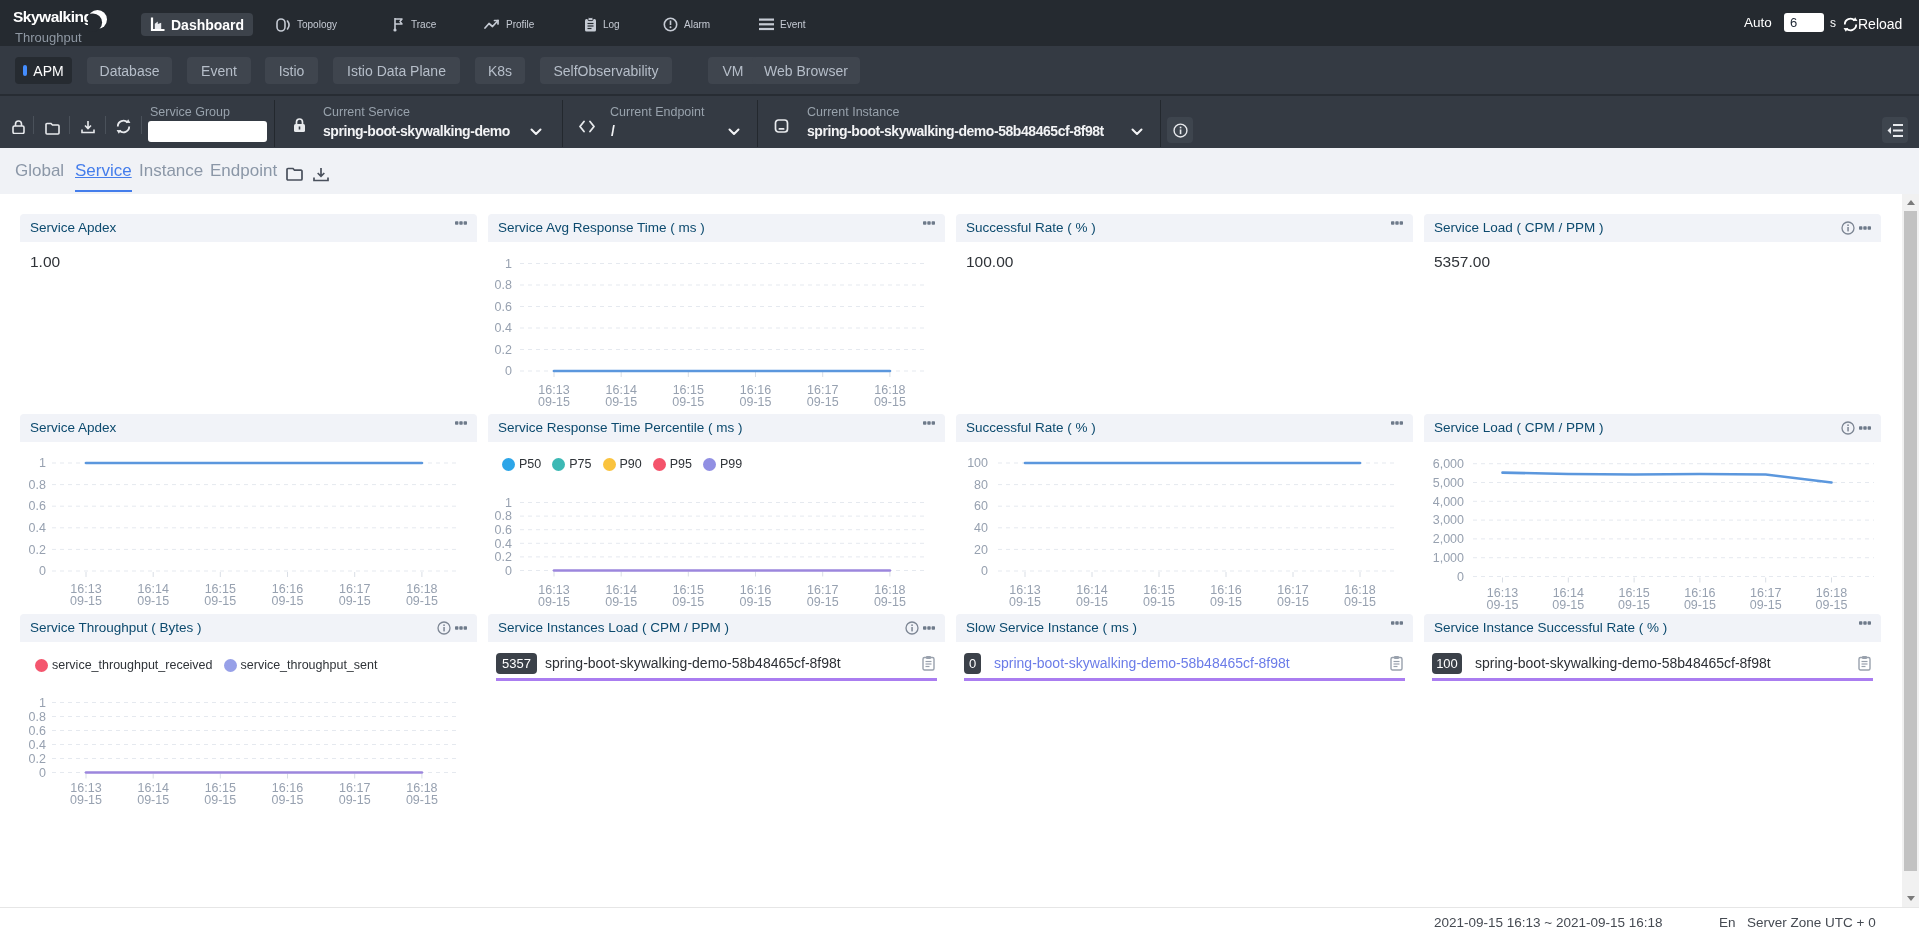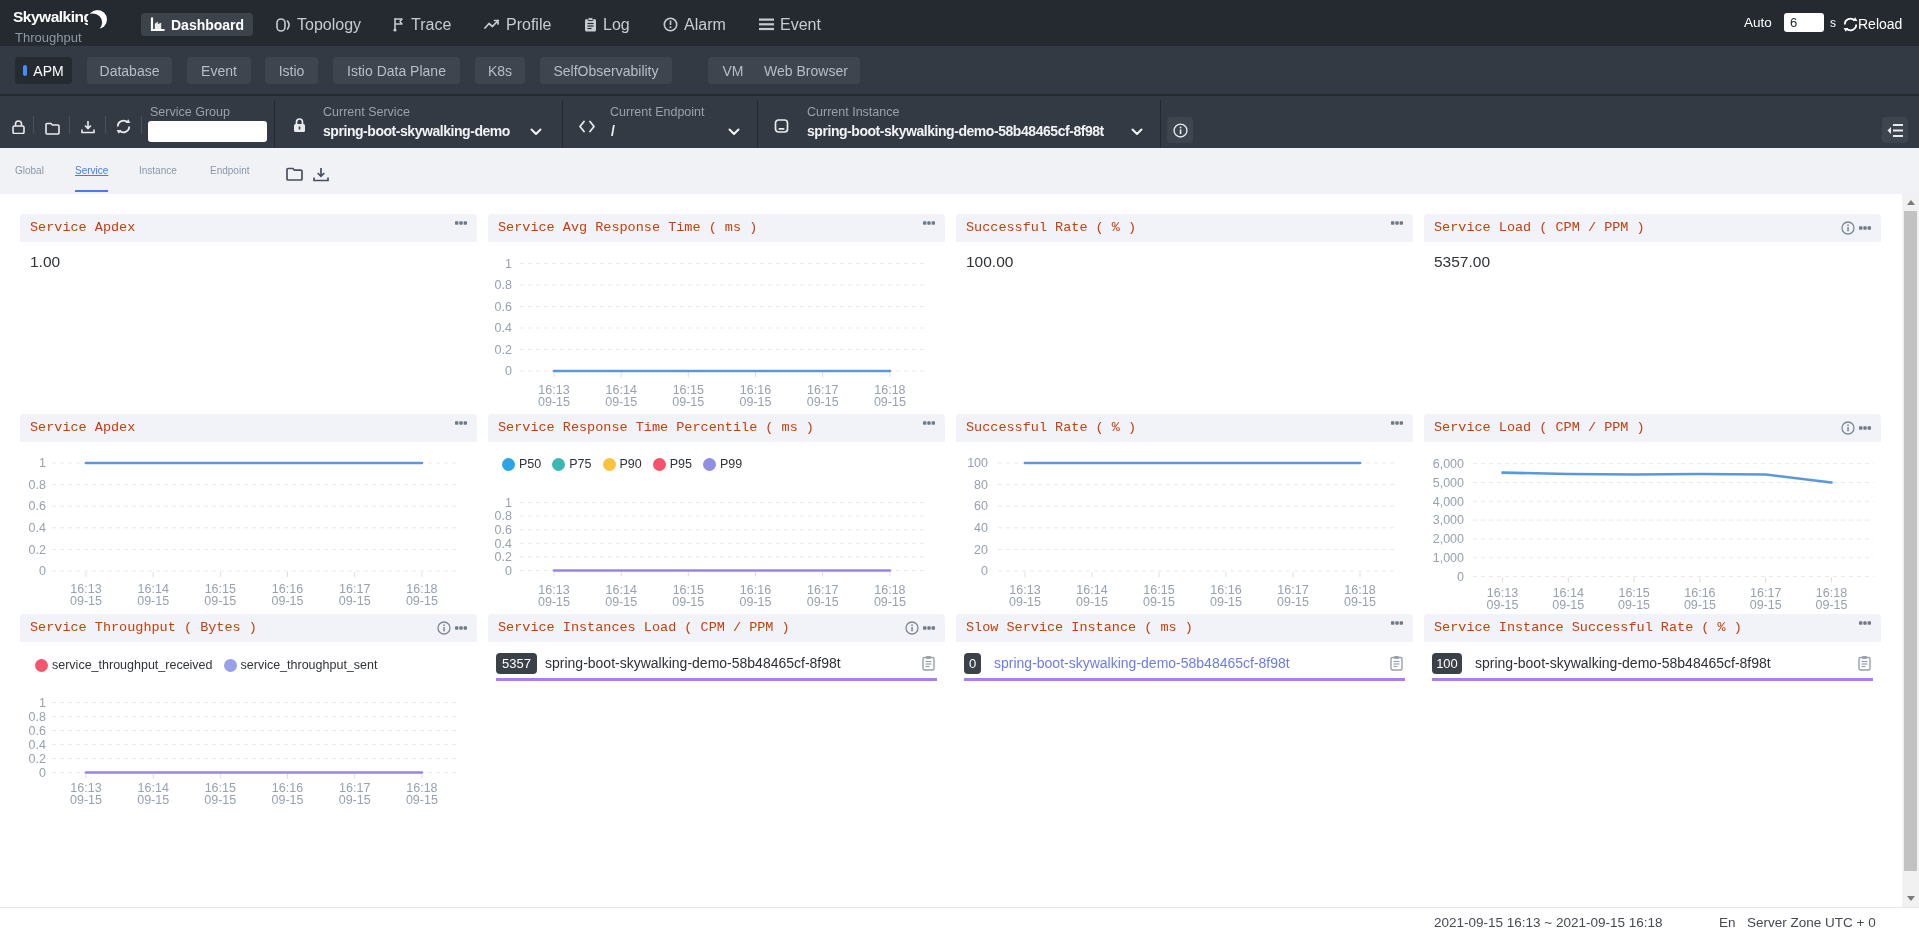--- a/index.html
+++ b/index.html
@@ -1,43 +1,43 @@
 <!DOCTYPE html>
 <html><head><meta charset="utf-8"><title>SkyWalking</title>
 <style>
 * { margin:0; padding:0; box-sizing:border-box; }
 html,body { width:1919px; height:934px; overflow:hidden; }
 body { font-family:"Liberation Sans",sans-serif; position:relative; background:#fff; }
 .nav1 { position:absolute; left:0; top:0; width:1919px; height:46px; background:#252a30; }
 .logo { position:absolute; left:13px; top:8px; color:#fff; font-size:15.5px; font-weight:bold; letter-spacing:-0.5px; }
 .logosub { position:absolute; left:15px; top:30px; color:#8f98a3; font-size:13px; }
 .n1btn { position:absolute; top:13px; height:23px; background:#3d434b; border-radius:4px; color:#fff; font-size:14px; font-weight:bold; padding:0 9px; display:flex; align-items:center; gap:6px; }
-.n1item { position:absolute; top:13px; height:23px; color:#c6cbd4; font-size:16px; display:flex; align-items:center; gap:6px; }
+.n1item { position:absolute; top:13px; height:23px; color:#c6cbd4; font-size:10px; display:flex; align-items:center; gap:6px; }
 .auto { position:absolute; left:1744px; top:15px; color:#fff; font-size:13.5px; }
 .autoinput { position:absolute; left:1784px; top:13px; width:40px; height:19px; background:#fff; border-radius:3px; color:#1c2633; font-size:13px; padding-left:6px; line-height:19px; }
 .secs { position:absolute; left:1830px; top:16px; color:#fff; font-size:12px; }
 .reload { position:absolute; left:1843px; top:16px; display:flex; align-items:center; color:#fff; font-size:14px; }
 .nav2 { position:absolute; left:0; top:46px; width:1919px; height:48px; background:#343a43; }
 .apm { position:absolute; left:15px; top:11px; width:57px; height:27px; background:#262b31; border-radius:4px; color:#fff; font-size:14px; font-weight:normal; display:flex; align-items:center; justify-content:center; gap:6px; }
 .apmbar { width:4px; height:11px; background:#448dfe; border-radius:2px; display:inline-block; }
 .n2btn { position:absolute; top:11px; height:27px; background:#3f454e; border-radius:4px; color:#b6bec9; font-size:14px; display:flex; align-items:center; justify-content:center; }
 .nav3 { position:absolute; left:0; top:96px; width:1919px; height:52px; background:#343a43; }
 .nav3div { position:absolute; left:0; top:94px; width:1919px; height:2px; background:#272c33; }
 .ticon { position:absolute; }
 .tbtn { position:absolute; width:26px; height:26px; background:#3e454e; border-radius:4px; display:flex; align-items:center; justify-content:center; }
 .tlabel { position:absolute; color:#98a2ac; font-size:12.5px; }
 .tvalue { position:absolute; color:#f2f3f5; font-size:14px; font-weight:bold; letter-spacing:-0.45px; }
 .tinput { position:absolute; left:148px; top:25px; width:119px; height:21px; background:#fff; border-radius:3px; }
 .tabs { position:absolute; left:0; top:148px; width:1919px; height:46px; background:#f0f2f6; }
-.tab { position:absolute; top:0; height:44px; line-height:46px; font-size:10px; color:#8b97a7; }
+.tab { position:absolute; top:0; height:44px; line-height:46px; font-size:17px; color:#8b97a7; }
 .tab.active { color:#447deb; border-bottom:2.5px solid #447deb;text-decoration:underline; }
 .content { position:absolute; left:0; top:194px; width:1902px; height:713px; background:#fff; }
 .card { position:absolute; width:457px; height:192px; background:#fff; }
 .hd { position:relative; height:28px; background:#f1f3f8; border-radius:4px 4px 0 0; }
-.htitle { position:absolute; left:10px; top:6px; font-size:13.5px; color:#c2410c;font-family:Liberation Mono, monospace; }
+.htitle { position:absolute; left:10px; top:6px; font-size:13.5px; color:#0c4a6e; }
 .hicons { position:absolute; right:10px; top:7px; display:flex; align-items:center; gap:4px; }
 .bd { position:relative; height:164px; }
 .bigval { position:absolute; left:10px; top:11px; font-size:15.5px; color:#2f3338; }
 .legend { position:absolute; display:flex; gap:11px; align-items:flex-end; }
 .litem { display:flex; align-items:center; gap:4px; font-size:12.5px; color:#2f3338; }
 .ldot { width:13px; height:13px; border-radius:50%; display:inline-block; }
 .irow { position:absolute; left:0; top:11px; width:457px; height:21px; }
 .ibadge { position:absolute; left:8px; top:0; height:21px; background:#3b4149; border-radius:4px; color:#fff; font-size:13px; text-align:center; line-height:21px; }
 .itext { position:absolute; top:2px; font-size:14px; }
 .icopy { position:absolute; right:10px; top:2px; }

